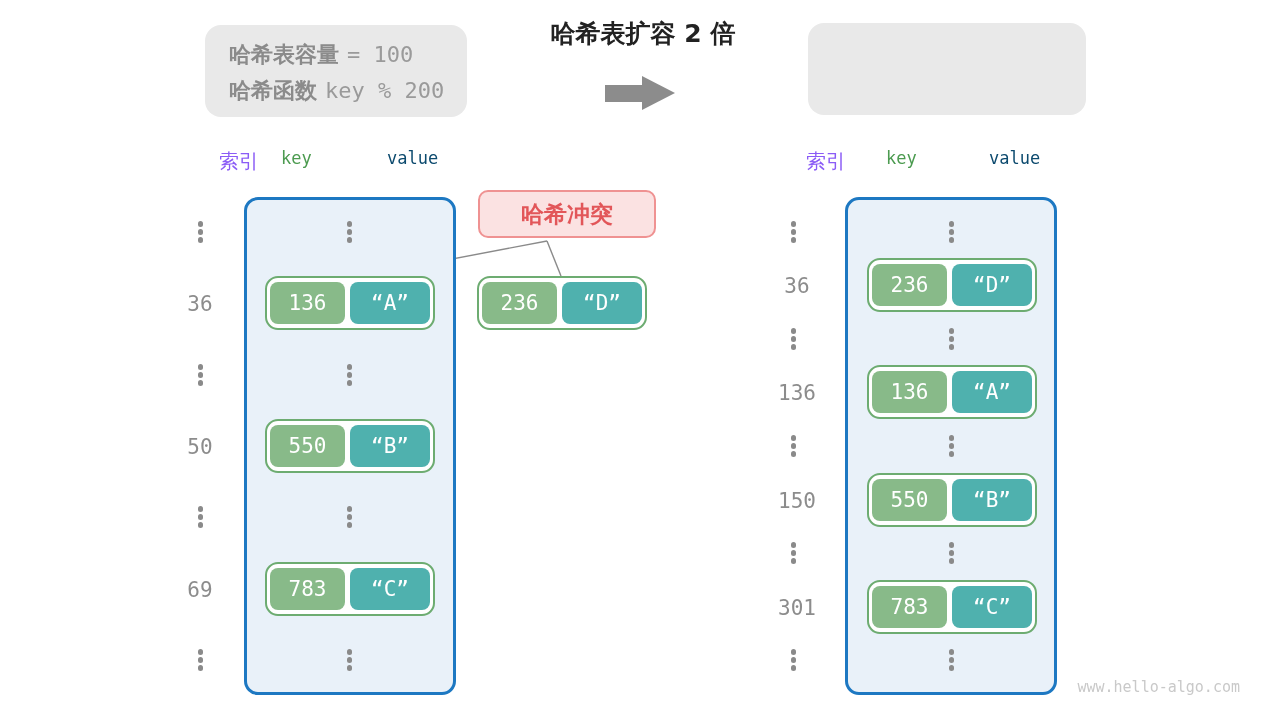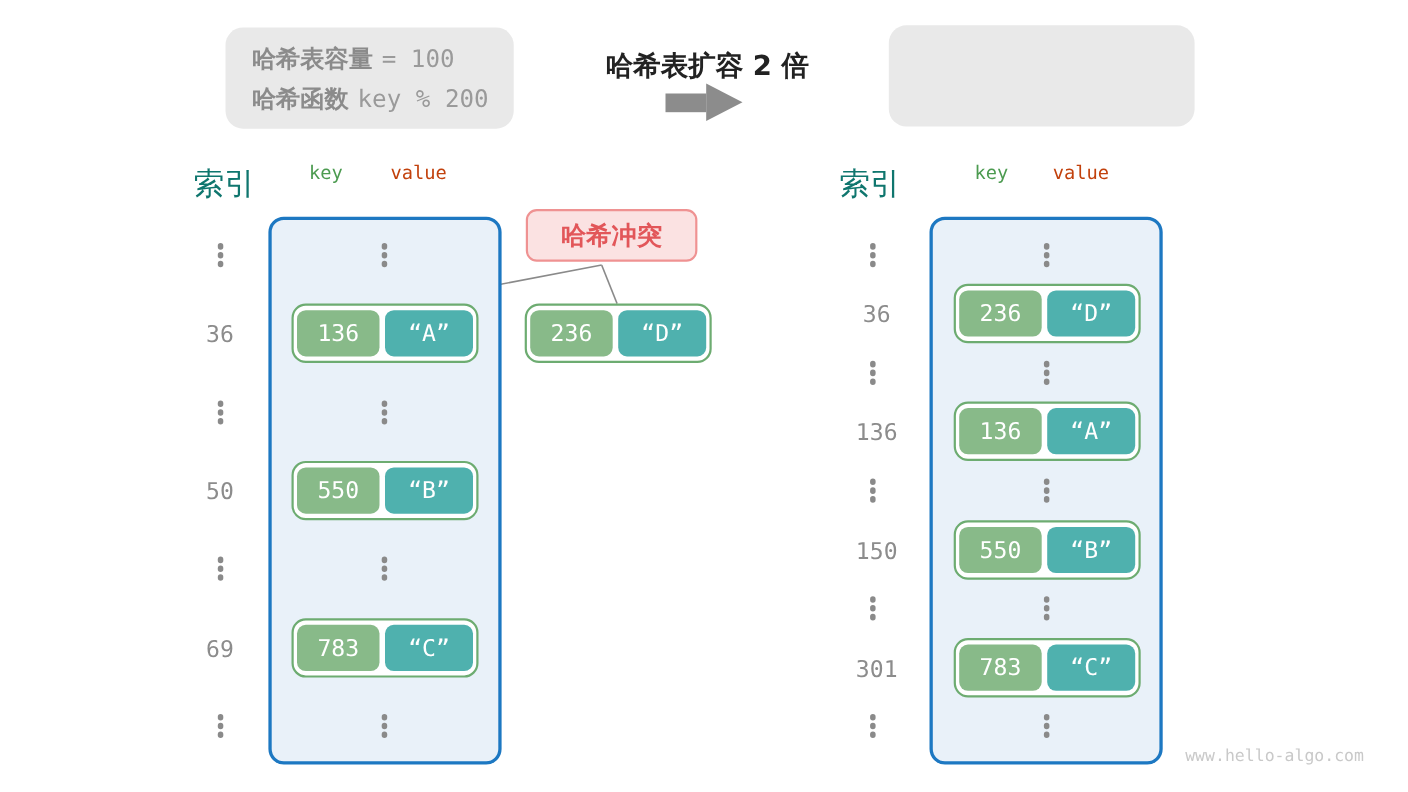--- a/index.html
+++ b/index.html
@@ -13,36 +13,36 @@
   .info-box {
     position:absolute; background:#e9e9e9; border-radius:16px;
     padding:12px 0 16px 24px; width:262px; height:92px;
   }
   .info-line { height:36px; line-height:36px; white-space:nowrap; }
   .info-label { font-weight:700; color:#8b8b8b; font-size:22px; }
   .info-value { font-family:"DejaVu Sans Mono", monospace; color:#9a9a9a; font-size:22px; margin-left:8px; }
 
   
   .transition-title {
-    position:absolute; left:538px; top:43px; width:210px; text-align:center;
+    position:absolute; left:538px; top:17px; width:210px; text-align:center;
     font-size:25px; font-weight:700; color:#222222; white-space:nowrap;
   }
   .arrow { position:absolute; left:605px; top:76px; width:70px; height:35px; }
   .arrow .shaft { position:absolute; left:0; top:9px; width:37px; height:17px; background:#8c8c8c; }
   .arrow .head {
     position:absolute; left:37px; top:0; width:0; height:0;
     border-top:17.5px solid transparent; border-bottom:17.5px solid transparent;
     border-left:33px solid #8c8c8c;
   }
 
   
-  .idx-header { position:absolute; font-size:28px; color:#0f766e; font-weight:400; }
+  .idx-header { position:absolute; font-size:20px; color:#8b5cf6; font-weight:400;margin-left:43px; }
   .kv-header  { position:absolute; font-family:"DejaVu Sans Mono", monospace; font-size:17px; }
   .kv-header.k { color:#4c9b50; }
-  .kv-header.v { color:#c2410c; }
+  .kv-header.v { color:#0c4a6e;margin-left:32px; }
 
   
   .hash-table {
     position:absolute; width:212px; height:498px;
     background:#e9f1f9; border:3px solid #1d78c2; border-radius:14px;
   }
 
   
   .dots { position:absolute; width:7px; }
   .dots i { display:block; width:5.5px; height:5.5px; border-radius:50%; background:#8a8a8a; margin:0 auto 2.6px auto; }
@@ -62,21 +62,21 @@
   .pair .cell {
     height:42px; border-radius:8px; color:#ffffff;
     font-family:"DejaVu Sans Mono", monospace; font-size:21px;
     display:flex; align-items:center; justify-content:center;
   }
   .pair .key-cell { width:75px; background:#88ba89; }
   .pair .val-cell { width:80px; background:#4fb1ae; }
 
   
   .collision-callout {
-    position:absolute; left:478px; top:190px; width:156px; height:48px;
+    position:absolute; left:478px; top:190px; width:178px; height:48px;
     background:#fbe2e2; border:2px solid #ef9292; border-radius:10px;
     display:flex; align-items:center; justify-content:center;
     font-size:23px; font-weight:700; color:#e25659;
   }
 
   .connector-svg { position:absolute; left:0; top:0; width:1280px; height:720px; }
 
   .watermark {
     position:absolute; right:40px; top:678px;
     font-family:"DejaVu Sans Mono", monospace; font-size:15px; color:#c9c9c9;

